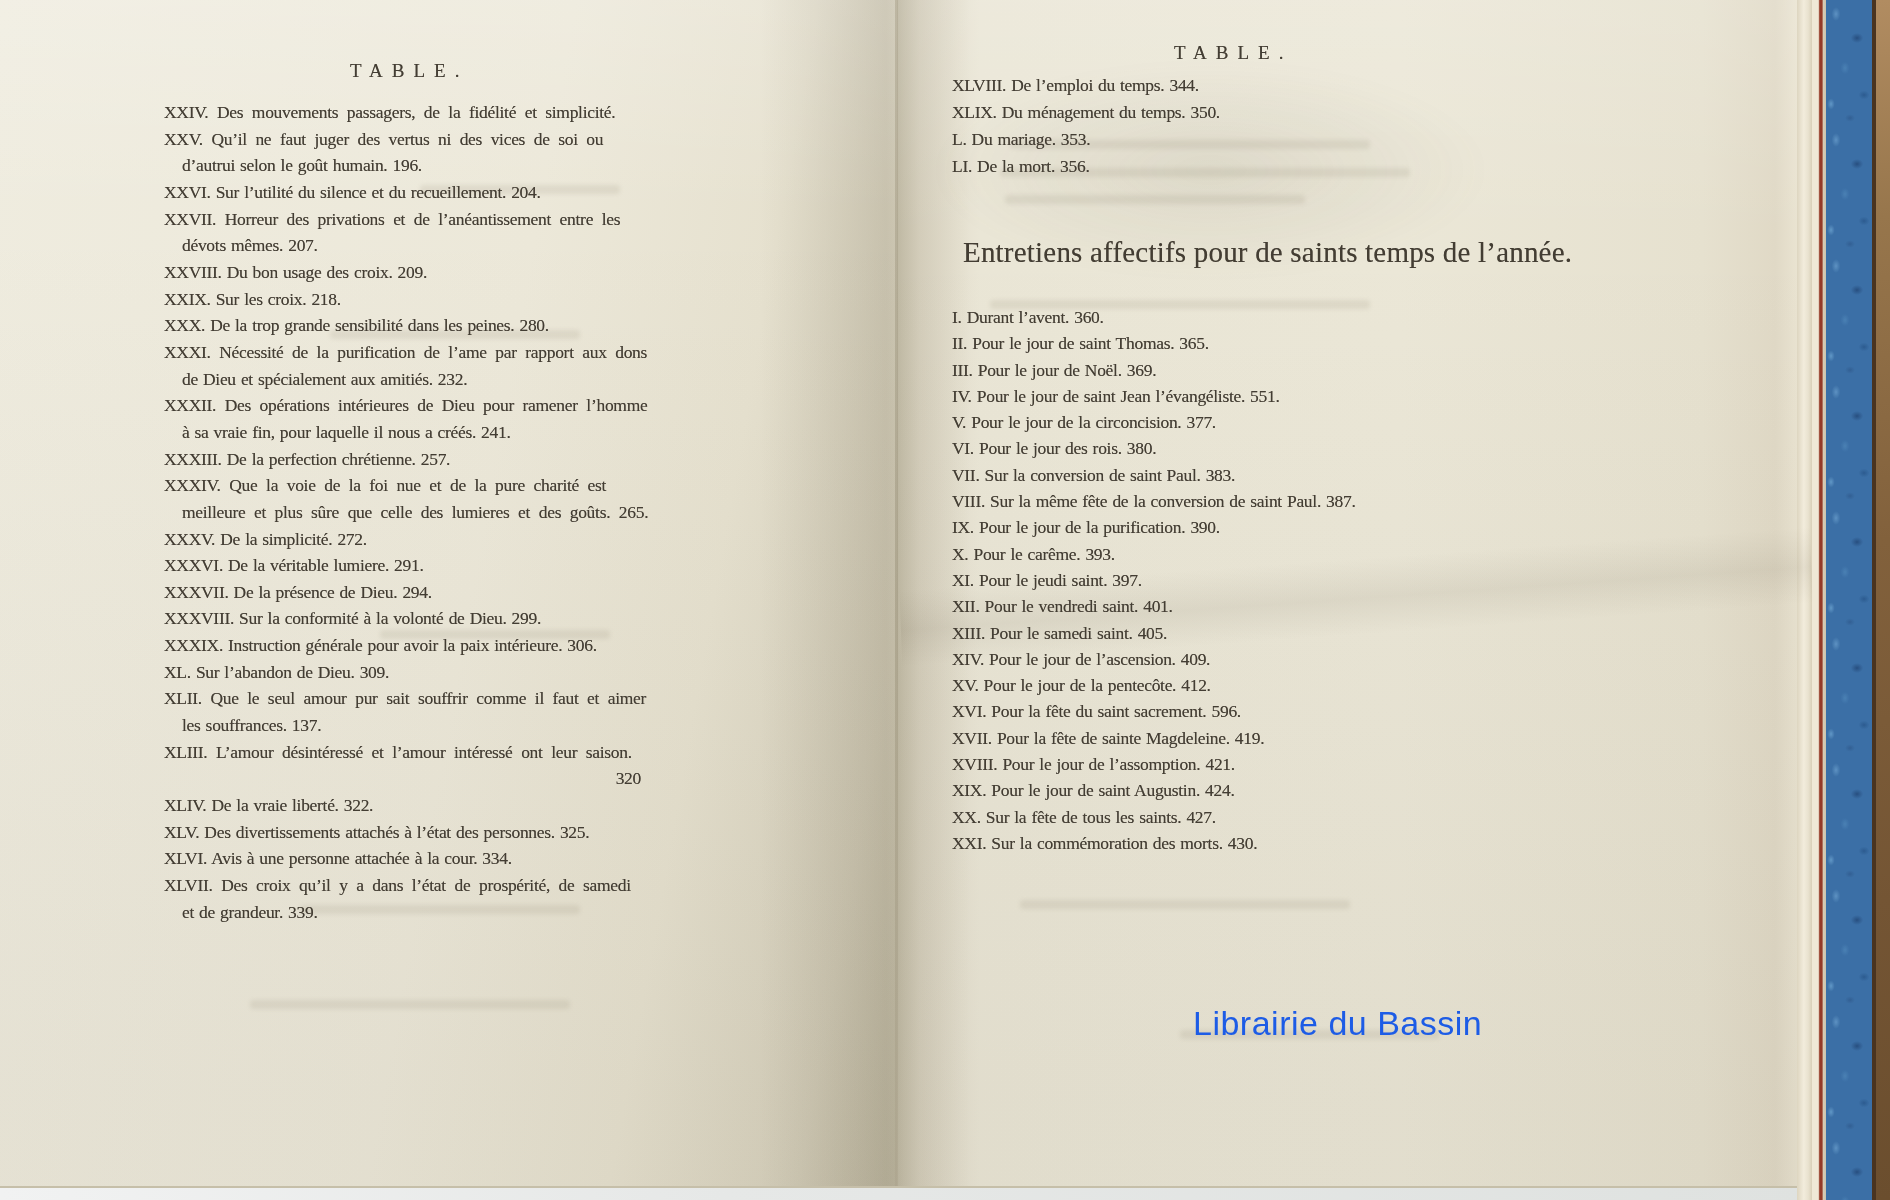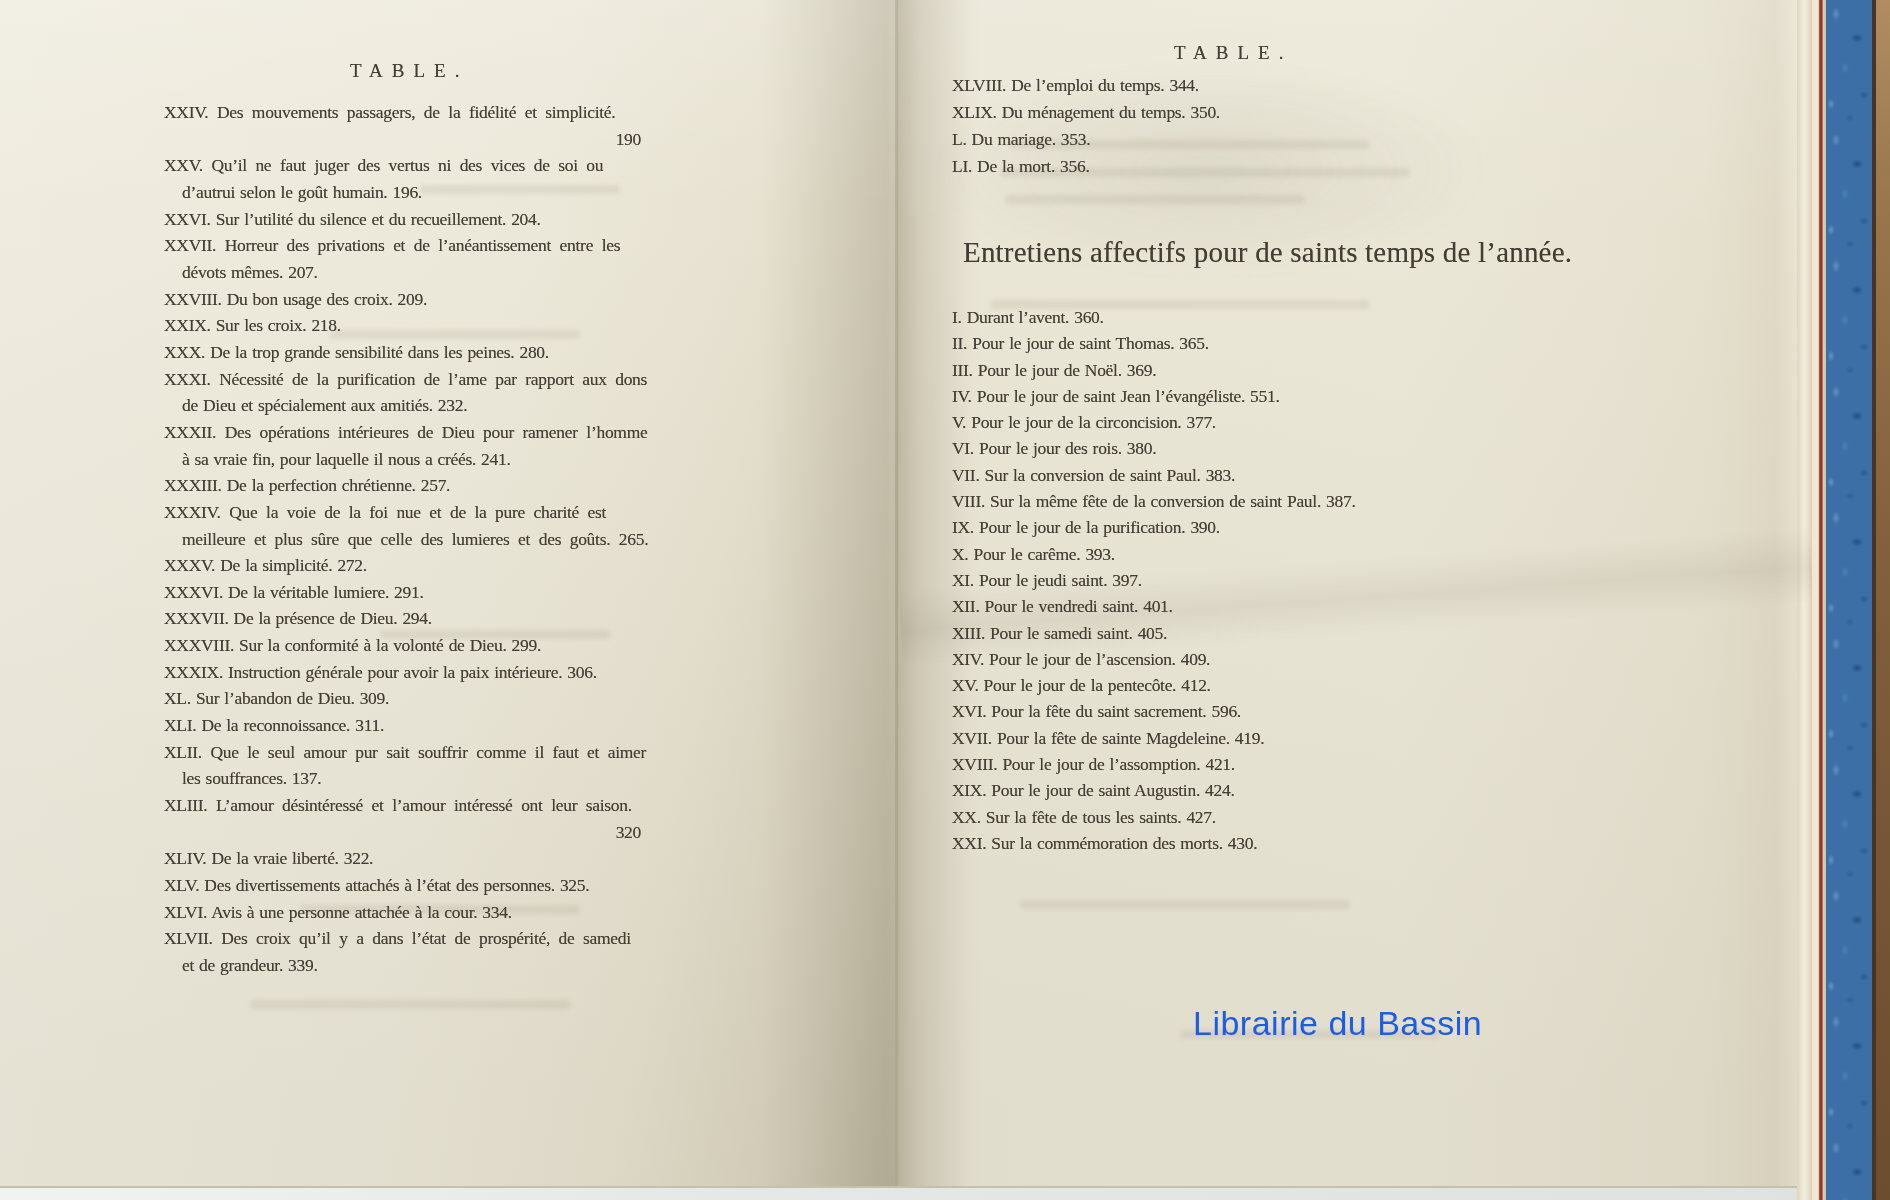--- a/index.html
+++ b/index.html
@@ -99,21 +99,20 @@
   <div class="smudge" style="left:1020px; top:900px; width:330px;"></div>
   <div class="smudge" style="left:420px; top:185px; width:200px;"></div>
   <div class="smudge" style="left:330px; top:330px; width:250px;"></div>
   <div class="smudge" style="left:380px; top:630px; width:230px;"></div>
   <div class="smudge" style="left:300px; top:905px; width:280px;"></div>
   <div class="smudge" style="left:250px; top:1000px; width:320px;"></div>
 
   <div class="table-heading ink" style="left:350px; top:60px;">TABLE.</div>
   <div class="toc toc-left ink" style="left:164px; top:99px; width:505px;">
       <div class="line e w">XXIV. Des mouvements passagers, de la fidélité et simplicité.</div>
-      <div class="line r">190</div>
       <div class="line e w">XXV. Qu’il ne faut juger des vertus ni des vices de soi ou</div>
       <div class="line c">d’autrui selon le goût humain. 196.</div>
       <div class="line e">XXVI. Sur l’utilité du silence et du recueillement. 204.</div>
       <div class="line e w">XXVII. Horreur des privations et de l’anéantissement entre les</div>
       <div class="line c">dévots mêmes. 207.</div>
       <div class="line e">XXVIII. Du bon usage des croix. 209.</div>
       <div class="line e">XXIX. Sur les croix. 218.</div>
       <div class="line e">XXX. De la trop grande sensibilité dans les peines. 280.</div>
       <div class="line e w">XXXI. Nécessité de la purification de l’ame par rapport aux dons</div>
       <div class="line c">de Dieu et spécialement aux amitiés. 232.</div>
@@ -121,21 +120,20 @@
       <div class="line c">à sa vraie fin, pour laquelle il nous a créés. 241.</div>
       <div class="line e">XXXIII. De la perfection chrétienne. 257.</div>
       <div class="line e w">XXXIV. Que la voie de la foi nue et de la pure charité est</div>
       <div class="line c w">meilleure et plus sûre que celle des lumieres et des goûts. 265.</div>
       <div class="line e">XXXV. De la simplicité. 272.</div>
       <div class="line e">XXXVI. De la véritable lumiere. 291.</div>
       <div class="line e">XXXVII. De la présence de Dieu. 294.</div>
       <div class="line e">XXXVIII. Sur la conformité à la volonté de Dieu. 299.</div>
       <div class="line e">XXXIX. Instruction générale pour avoir la paix intérieure. 306.</div>
       <div class="line e">XL. Sur l’abandon de Dieu. 309.</div>
-      <div class="line e">XLI. De la reconnoissance. 311.</div>
       <div class="line e w">XLII. Que le seul amour pur sait souffrir comme il faut et aimer</div>
       <div class="line c">les souffrances. 137.</div>
       <div class="line e w">XLIII. L’amour désintéressé et l’amour intéressé ont leur saison.</div>
       <div class="line r">320</div>
       <div class="line e">XLIV. De la vraie liberté. 322.</div>
       <div class="line e">XLV. Des divertissements attachés à l’état des personnes. 325.</div>
       <div class="line e">XLVI. Avis à une personne attachée à la cour. 334.</div>
       <div class="line e w">XLVII. Des croix qu’il y a dans l’état de prospérité, de samedi</div>
       <div class="line c">et de grandeur. 339.</div>
     </div>

